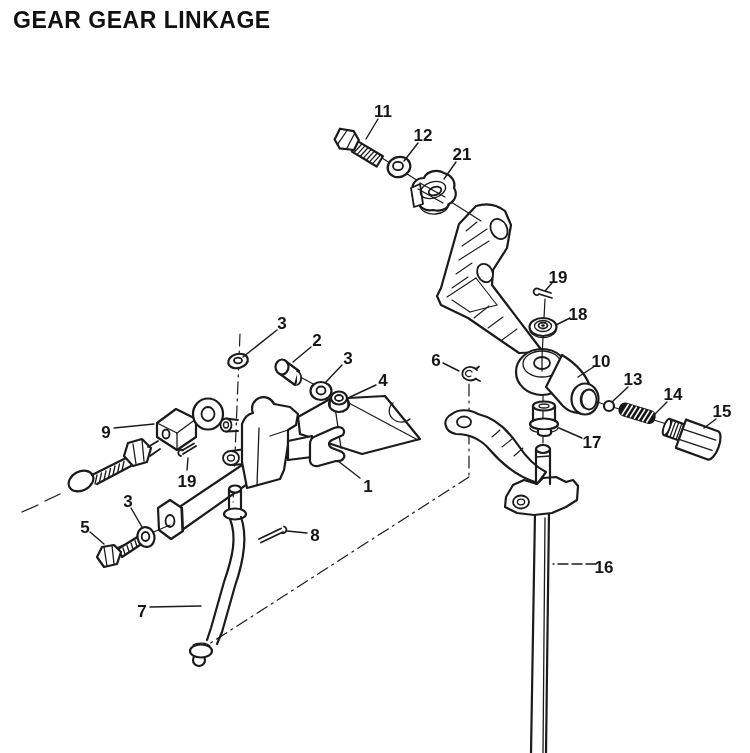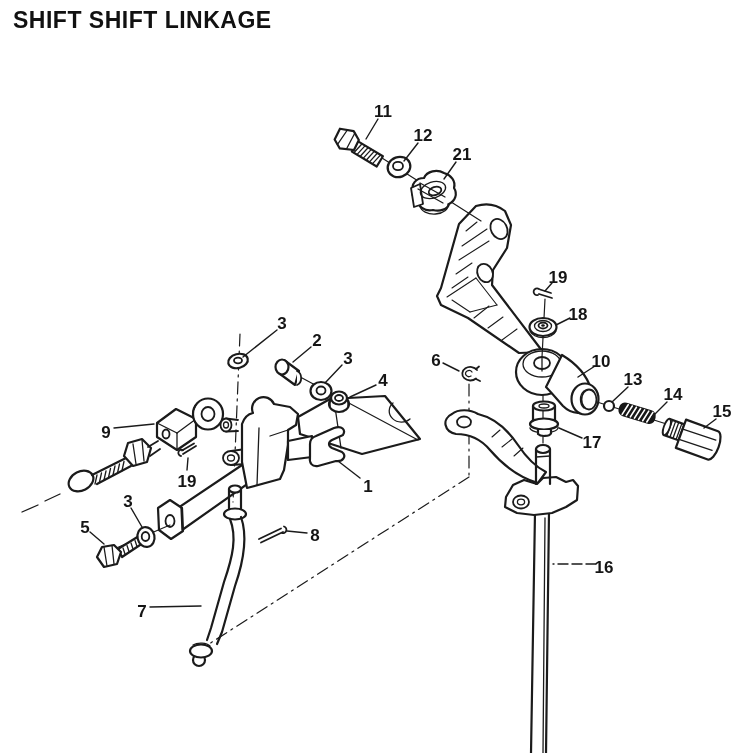--- a/index.html
+++ b/index.html
@@ -24,21 +24,21 @@
   .leader { stroke:#1b1b1b; stroke-width:1.4; fill:none; }
   .leader.dashed { stroke-dasharray:10 4; }
   .callout-num { font-family:"Liberation Sans", sans-serif; font-size:17px; font-weight:bold; fill:#151515; }
   .coil { fill:#171717; stroke:none; }
   .coil-slit { stroke:#ffffff; stroke-width:1.6; fill:none; }
 </style>
 </head>
 <body>
 
 <div class="page">
-  <div class="title">SHIFT SHIFT LINKAGE</div>
+  <div class="title">GEAR GEAR LINKAGE</div>
 
   <svg width="750" height="753" viewBox="0 0 750 753">
 
     <g>
       <line class="dashdot" x1="240" y1="334" x2="233" y2="502"></line>
       <line class="dashdot" x1="469" y1="384" x2="469" y2="477"></line>
       <line class="dashdot" x1="469" y1="477" x2="209" y2="644"></line>
       <line class="thin" x1="22" y1="512" x2="38" y2="505"></line>
       <line class="thin" x1="45" y1="501" x2="60" y2="494"></line>
     </g>

